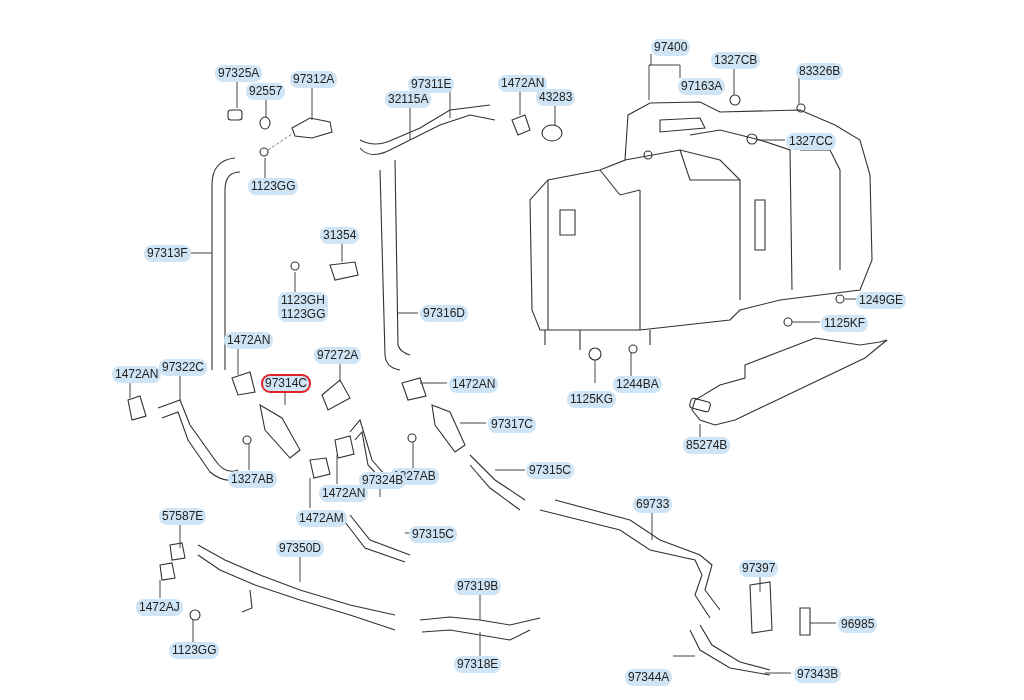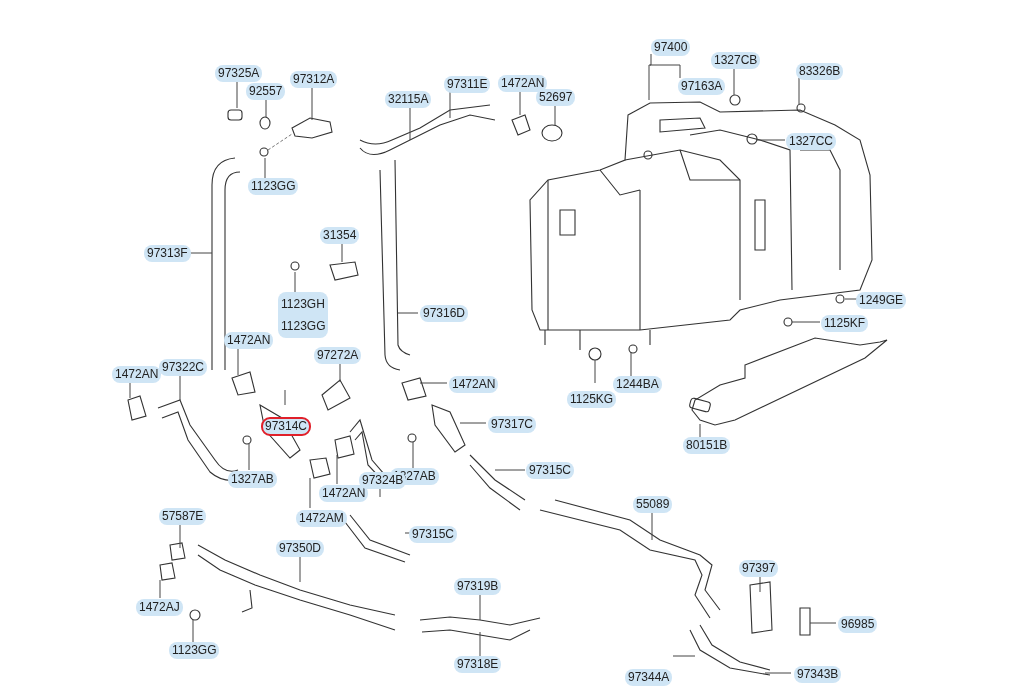--- a/index.html
+++ b/index.html
@@ -1,20 +1,20 @@
 <!DOCTYPE html>
 <html><head>
 <meta charset="utf-8">
 <style>
   html, body { margin:0; padding:0; background:#ffffff; }
   body { width:1024px; height:700px; position:relative; overflow:hidden; font-family:"Liberation Sans", sans-serif; }
   #diagram { position:absolute; left:0; top:0; width:1024px; height:700px; }
   .lbl { position:absolute; background:#cfe5f5; color:#222; font-size:12px; line-height:15px; padding:1px 3px; white-space:nowrap; cursor:pointer;border-radius:8px; }
-  .lbl.sel { outline:2px solid #e0202a; outline-offset:-1px; background:#cfe5f5;margin-top:43px; }
-  .lbl.two { line-height:22px; }
+  .lbl.sel { outline:2px solid #e0202a; outline-offset:-1px; background:#cfe5f5; }
+  .lbl.two { line-height:14px; }
   svg .part { fill:none; stroke:#333; stroke-width:1.1; }
   svg .lead { stroke:#444; stroke-width:1; fill:none; }
   svg .dash { stroke:#555; stroke-width:0.8; stroke-dasharray:3 2; fill:none; }
 </style>
 </head>
 <body>
 
 <div id="diagram">
 <svg width="1024" height="700">
 
@@ -133,23 +133,23 @@
     <path class="lead" d="M765,673 L791,673"></path>
   </g>
 </svg>
 
 
 <div class="lbl" style="left:215px;top:65px">97325A</div>
 <div class="lbl" style="left:246px;top:83px">92557</div>
 <div class="lbl" style="left:290px;top:71px">97312A</div>
 <div class="lbl" style="left:248px;top:178px">1123GG</div>
 <div class="lbl" style="left:385px;top:91px">32115A</div>
-<div class="lbl" style="left:444px;top:76px">97311E</div>
+<div class="lbl" style="left:408px;top:76px">97311E</div>
 <div class="lbl" style="left:498px;top:75px">1472AN</div>
-<div class="lbl" style="left:536px;top:89px">52697</div>
+<div class="lbl" style="left:536px;top:89px">43283</div>
 <div class="lbl" style="left:651px;top:39px">97400</div>
 <div class="lbl" style="left:711px;top:52px">1327CB</div>
 <div class="lbl" style="left:678px;top:78px">97163A</div>
 <div class="lbl" style="left:796px;top:63px">83326B</div>
 <div class="lbl" style="left:786px;top:133px">1327CC</div>
 <div class="lbl" style="left:144px;top:245px">97313F</div>
 <div class="lbl" style="left:320px;top:227px">31354</div>
 <div class="lbl two" style="left:278px;top:292px;white-space:pre">1123GH
 1123GG</div>
 <div class="lbl" style="left:420px;top:305px">97316D</div>
@@ -157,28 +157,28 @@
 <div class="lbl" style="left:821px;top:315px">1125KF</div>
 <div class="lbl" style="left:224px;top:332px">1472AN</div>
 <div class="lbl" style="left:159px;top:359px">97322C</div>
 <div class="lbl" style="left:112px;top:366px">1472AN</div>
 <div class="lbl" style="left:314px;top:347px">97272A</div>
 <div class="lbl sel" style="left:262px;top:375px">97314C</div>
 <div class="lbl" style="left:449px;top:376px">1472AN</div>
 <div class="lbl" style="left:567px;top:391px">1125KG</div>
 <div class="lbl" style="left:613px;top:376px">1244BA</div>
 <div class="lbl" style="left:488px;top:416px">97317C</div>
-<div class="lbl" style="left:683px;top:437px">80151B</div>
+<div class="lbl" style="left:683px;top:437px">85274B</div>
 <div class="lbl" style="left:228px;top:471px">1327AB</div>
 <div class="lbl" style="left:390px;top:468px">1327AB</div>
 <div class="lbl" style="left:319px;top:485px">1472AN</div>
 <div class="lbl" style="left:526px;top:462px">97315C</div>
 <div class="lbl" style="left:359px;top:472px">97324B</div>
 <div class="lbl" style="left:296px;top:510px">1472AM</div>
-<div class="lbl" style="left:633px;top:496px">55089</div>
+<div class="lbl" style="left:633px;top:496px">69733</div>
 <div class="lbl" style="left:159px;top:508px">57587E</div>
 <div class="lbl" style="left:276px;top:540px">97350D</div>
 <div class="lbl" style="left:409px;top:526px">97315C</div>
 <div class="lbl" style="left:739px;top:560px">97397</div>
 <div class="lbl" style="left:136px;top:599px">1472AJ</div>
 <div class="lbl" style="left:454px;top:578px">97319B</div>
 <div class="lbl" style="left:838px;top:616px">96985</div>
 <div class="lbl" style="left:169px;top:642px">1123GG</div>
 <div class="lbl" style="left:625px;top:669px">97344A</div>
 <div class="lbl" style="left:454px;top:656px">97318E</div>

